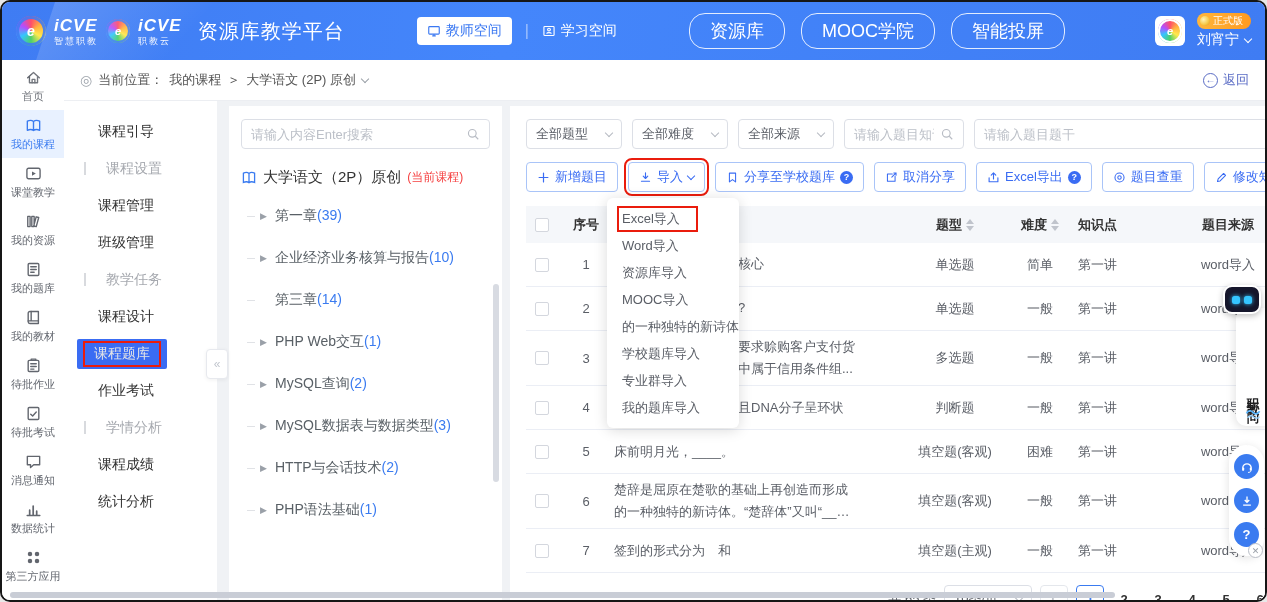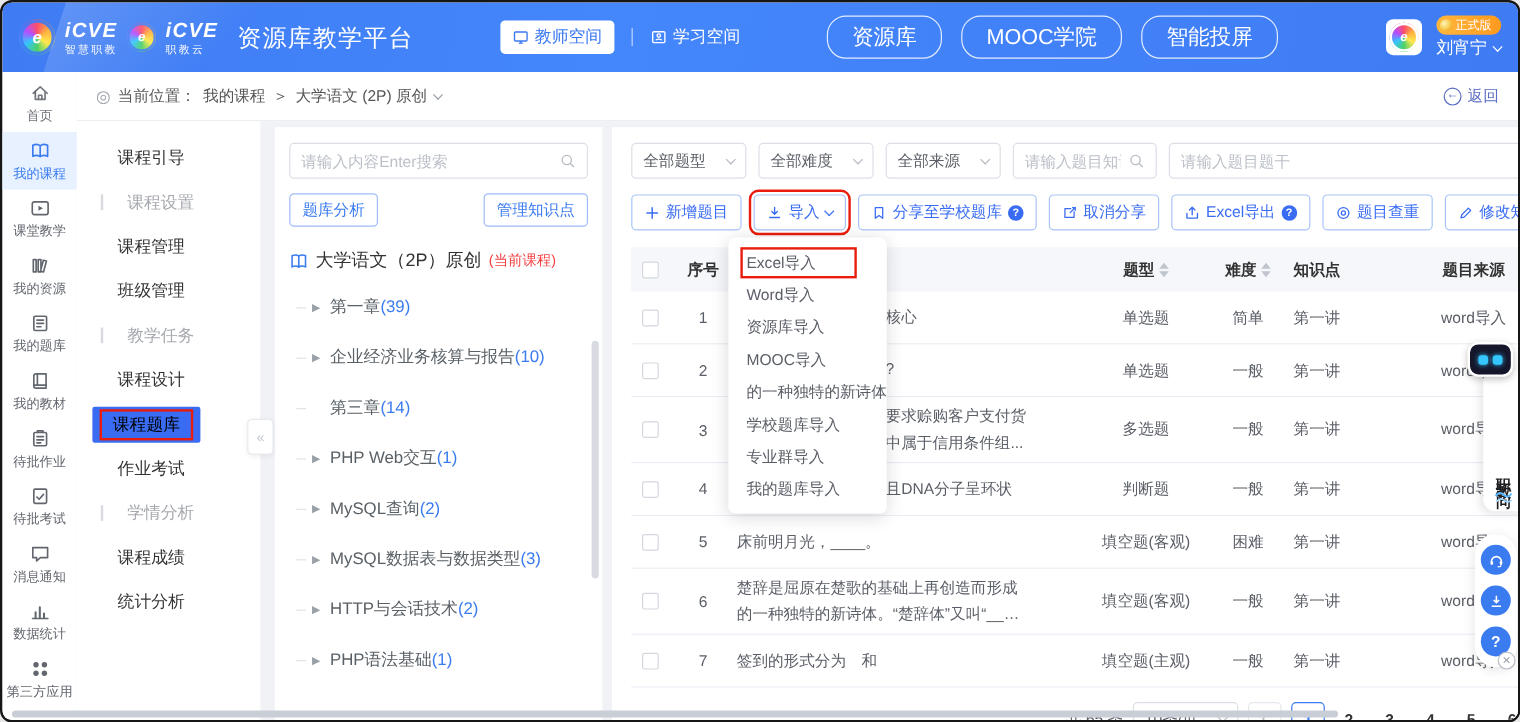--- a/index.html
+++ b/index.html
@@ -42,21 +42,21 @@
   .loc{color:#9aa0a8;font-size:14px}
   .crumb-right{margin-left:auto;display:flex;align-items:center;gap:5px;color:#5a6cc5;cursor:pointer}
   .back-c{width:15px;height:15px;border:1.2px solid #5a6cc5;border-radius:50%;display:inline-flex;align-items:center;justify-content:center;font-size:10px;line-height:1}
   .content-row{flex:1;display:flex;min-height:0;position:relative}
 
   
   .submenu{width:153px;background:#fff;flex:none;padding-top:12px;position:relative;z-index:2}
   .menu-item{height:37px;display:flex;align-items:center;padding-left:34px;font-size:14px;color:#333;cursor:pointer}
   .menu-section{height:37px;display:flex;align-items:center;gap:20px;padding-left:20px;font-size:14px;color:#a6a9af}
   .menu-section .bar{width:2px;height:13px;background:#d8dade}
-  .menu-item.active{height:30px;margin:4px 50px 3px 13px;padding:0;background:#3a6cf3;color:#000000;border-radius:2px;justify-content:center}
+  .menu-item.active{height:30px;margin:4px 50px 3px 13px;padding:0;background:#3a6cf3;color:#e5e5e5;border-radius:2px;justify-content:center}
   .menu-item.active .lab{outline:2px solid #ea1c0d;padding:2px 9px}
   .collapse{position:absolute;right:-11px;top:248px;width:22px;height:30px;background:#fff;border:1px solid #e7e9ee;border-radius:4px;box-shadow:0 1px 4px rgba(0,0,0,.06);display:flex;align-items:center;justify-content:center;color:#c3c7cf;font-size:12px;z-index:3;cursor:pointer}
 
   
   .tree-card{width:273px;background:#fff;margin:5px 0 0 12px;flex:none;padding:13px 12px 0;position:relative;overflow:hidden}
   .search-box{height:30px;border:1px solid #dcdfe6;border-radius:4px;display:flex;align-items:center;padding:0 9px;gap:6px;background:#fff}
   .search-box input{border:0;outline:0;flex:1;min-width:0;font-size:13px;color:#333}
   .search-box input::placeholder{color:#bcc0c8}
   .search-ic{width:14px;height:14px;color:#b8bcc4}
   .tree-btns{display:flex;justify-content:space-between;margin-top:12px}
@@ -106,21 +106,21 @@
   .pager{display:flex;align-items:center;justify-content:flex-end;gap:8px;margin-top:12px;font-size:13px;color:#5a5e66;padding-right:12px;white-space:nowrap}
   .psel{width:88px;height:28px;border:1px solid #dcdfe6;border-radius:4px;display:flex;align-items:center;justify-content:space-between;padding:0 9px;cursor:pointer}
   .pbtn{width:28px;height:28px;border:1px solid #e4e7ec;border-radius:4px;background:#fff;display:flex;align-items:center;justify-content:center;color:#b6bac2;cursor:pointer}
   .pbtn .chev{transform:rotate(135deg);margin:0 -2px 0 2px}
   .pnum{min-width:28px;height:28px;border-radius:4px;display:flex;align-items:center;justify-content:center;color:#333;font-weight:bold;background:#fff;cursor:pointer}
   .pnum.active{border:1px solid #3a7bf0;color:#3a7bf0}
 
   
   .dropdown{position:absolute;left:605px;top:196px;width:132px;background:#fff;border-radius:6px;box-shadow:0 2px 14px rgba(0,0,0,.15);padding:7px 0;z-index:6}
   .d-item{height:27px;display:flex;align-items:center;padding-left:15px;font-size:13px;color:#5a5e66;cursor:pointer}
-  .d-item.annotated .lab{outline:2px solid #ea1c0d;padding:2px 32px 2px 3px;margin-left:-3px}
+  .d-item.annotated .lab{outline:2px solid #ea1c0d;padding:2px 16px 2px 3px;margin-left:-3px}
 
   
   .robot{position:absolute;left:1221px;top:283px;width:38px;height:29px;background:#15162b;border:2px solid #fff;border-radius:9px;box-shadow:0 2px 6px rgba(0,0,0,.25);display:flex;align-items:center;justify-content:center;gap:4px;z-index:8}
   .eye{width:8px;height:8px;background:#35c5ff;border-radius:2.5px;box-shadow:0 0 4px #35c5ff}
   .ai-tab{position:absolute;left:1234px;top:306px;width:33px;height:118px;background:#fff;border-radius:10px 0 0 10px;box-shadow:-2px 2px 8px rgba(0,0,0,.1);display:flex;flex-direction:column;align-items:center;justify-content:flex-end;padding-bottom:6px;z-index:7;cursor:pointer}
   .ai-txt{writing-mode:vertical-rl;font-size:12.5px;color:#1d1d1f;letter-spacing:4px;font-weight:bold;margin-bottom:4px}
   .float-pill{position:absolute;left:1227px;top:443px;width:35px;background:#fff;border-radius:18px;box-shadow:0 2px 10px rgba(0,0,0,.12);display:flex;flex-direction:column;align-items:center;gap:9px;padding:9px 0;z-index:7}
   .fp-ic{width:25px;height:25px;border-radius:50%;background:#3a7bf0;color:#fff;display:flex;align-items:center;justify-content:center;font-size:13px;font-weight:bold;cursor:pointer}
   .fp-ic .ic{width:14px;height:14px}
   .float-close{position:absolute;left:1246px;top:541px;width:15px;height:15px;border:1px solid #b9bdc6;border-radius:50%;background:#fff;color:#9aa0a8;font-size:9px;display:flex;align-items:center;justify-content:center;z-index:7;cursor:pointer}
@@ -318,24 +318,20 @@
             </div>
           </aside>
 
         <div class="tree-card">
           <div class="search-box">
             <input placeholder="请输入内容Enter搜索" style="">
             <svg class="search-ic" viewBox="0 0 16 16" fill="none" stroke="currentColor" stroke-width="1.3">
                 <circle cx="7.2" cy="7.2" r="4.4"></circle>
                 <path d="M10.6 10.6L14 14"></path>
               </svg>
-          </div>
-          <div class="tree-btns">
-            <span class="obtn">题库分析</span>
-            <span class="obtn">管理知识点</span>
           </div>
           <div class="tree-title">
             <svg class="ic" viewBox="0 0 16 16" fill="none" stroke="currentColor" stroke-width="1.3">
                 <path d="M8 3.4C6.7 2.3 4.3 2.3 2.4 3.1v9.3c1.9-.8 4.3-.8 5.6.3 1.3-1.1 3.7-1.1 5.6-.3V3.1C11.7 2.3 9.3 2.3 8 3.4zM8 3.4v9.3"></path>
               </svg>
             <span>大学语文（2P）原创</span>
             <span class="tree-tag">(当前课程)</span>
           </div>
           <div class="tree-list" id="treelist">
               <div class="tree-item">

